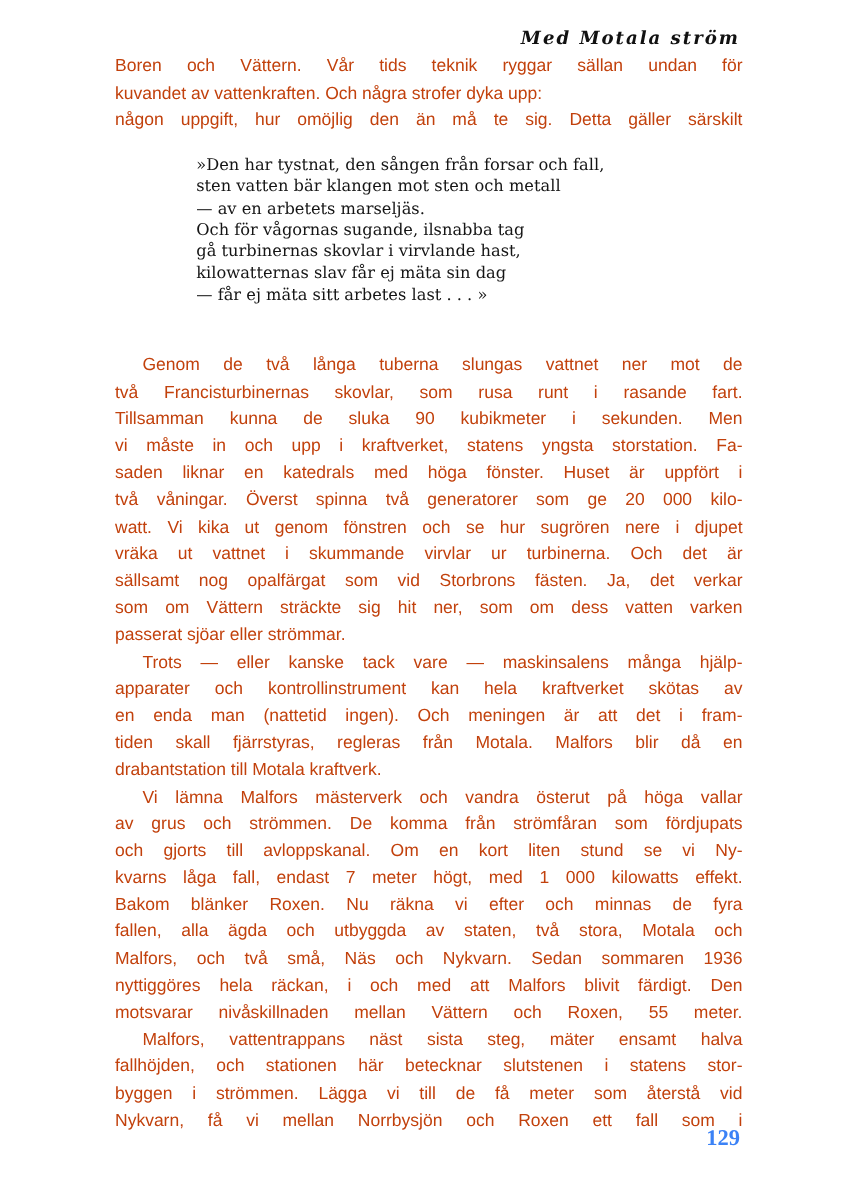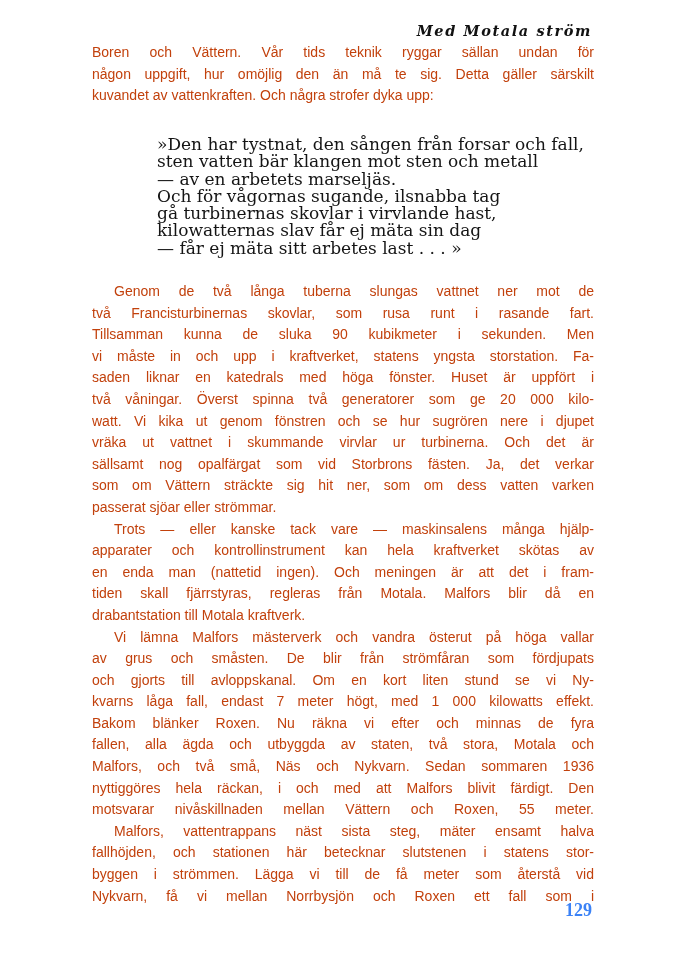--- a/index.html
+++ b/index.html
@@ -12,41 +12,41 @@
   }
   .body-text {
     position: absolute; left: 92px; width: 502px;
     font-family: Liberation Sans, sans-serif; font-size: 14px;
     line-height: 21.6px; color: #c2410c;
   }
   .line { display: block; text-align: justify; text-align-last: justify; white-space: nowrap; height: 21.6px; }
   .line.last { text-align-last: left; }
   .line.indent { padding-left: 22px; }
   .poem {
-    position: absolute; left: 157px; top: 136px; width: 400px;
-    font-family: "DejaVu Serif", serif; font-size: 17px; line-height: 17.3px; color: #151515;
+    position: absolute; left: 157px; top: 124px; width: 400px;
+    font-family: "DejaVu Serif", serif; font-size: 13px; line-height: 17.3px; color: #151515;
   }
   .poem .pline { display: block; white-space: nowrap; }
   .folio {
     position: absolute; top: 900px; right: 88px;
     font-family: "Liberation Serif", serif; font-weight: bold; font-size: 18px; color: #3b82f6;
   }
   .line.spread { text-align-last: justify; }
 </style>
 </head>
 <body>
 
 <div class="page">
 
   <div class="running-head">Med Motala ström</div>
 
   <div class="body-text" style="top:42px;">
     <span class="line">Boren och Vättern. Vår tids teknik ryggar sällan undan för</span>
+    <span class="line last">kuvandet av vattenkraften. Och några strofer dyka upp:</span>
     <span class="line">någon uppgift, hur omöjlig den än må te sig. Detta gäller särskilt</span>
-    <span class="line last">kuvandet av vattenkraften. Och några strofer dyka upp:</span>
   </div>
 
   <div class="poem">
     <span class="pline">»Den har tystnat, den sången från forsar och fall,</span>
     <span class="pline">sten vatten bär klangen mot sten och metall</span>
     <span class="pline">— av en arbetets marseljäs.</span>
     <span class="pline">Och för vågornas sugande, ilsnabba tag</span>
     <span class="pline">gå turbinernas skovlar i virvlande hast,</span>
     <span class="pline">kilowatternas slav får ej mäta sin dag</span>
     <span class="pline">— får ej mäta sitt arbetes last . . . »</span>
@@ -65,21 +65,21 @@
     <span class="line">som om Vättern sträckte sig hit ner, som om dess vatten varken</span>
     <span class="line last">passerat sjöar eller strömmar.</span>
 
     <span class="line indent">Trots — eller kanske tack vare — maskinsalens många hjälp-</span>
     <span class="line">apparater och kontrollinstrument kan hela kraftverket skötas av</span>
     <span class="line">en enda man (nattetid ingen). Och meningen är att det i fram-</span>
     <span class="line">tiden skall fjärrstyras, regleras från Motala. Malfors blir då en</span>
     <span class="line last">drabantstation till Motala kraftverk.</span>
 
     <span class="line indent">Vi lämna Malfors mästerverk och vandra österut på höga vallar</span>
-    <span class="line">av grus och småsten. De blir från strömfåran som fördjupats</span>
+    <span class="line">av grus och strömmen. De komma från strömfåran som fördjupats</span>
     <span class="line">och gjorts till avloppskanal. Om en kort liten stund se vi Ny-</span>
     <span class="line">kvarns låga fall, endast 7 meter högt, med 1 000 kilowatts effekt.</span>
     <span class="line">Bakom blänker Roxen. Nu räkna vi efter och minnas de fyra</span>
     <span class="line">fallen, alla ägda och utbyggda av staten, två stora, Motala och</span>
     <span class="line">Malfors, och två små, Näs och Nykvarn. Sedan sommaren 1936</span>
     <span class="line">nyttiggöres hela räckan, i och med att Malfors blivit färdigt. Den</span>
     <span class="line spread">motsvarar nivåskillnaden mellan Vättern och Roxen, 55 meter.</span>
 
     <span class="line indent">Malfors, vattentrappans näst sista steg, mäter ensamt halva</span>
     <span class="line">fallhöjden, och stationen här betecknar slutstenen i statens stor-</span>

